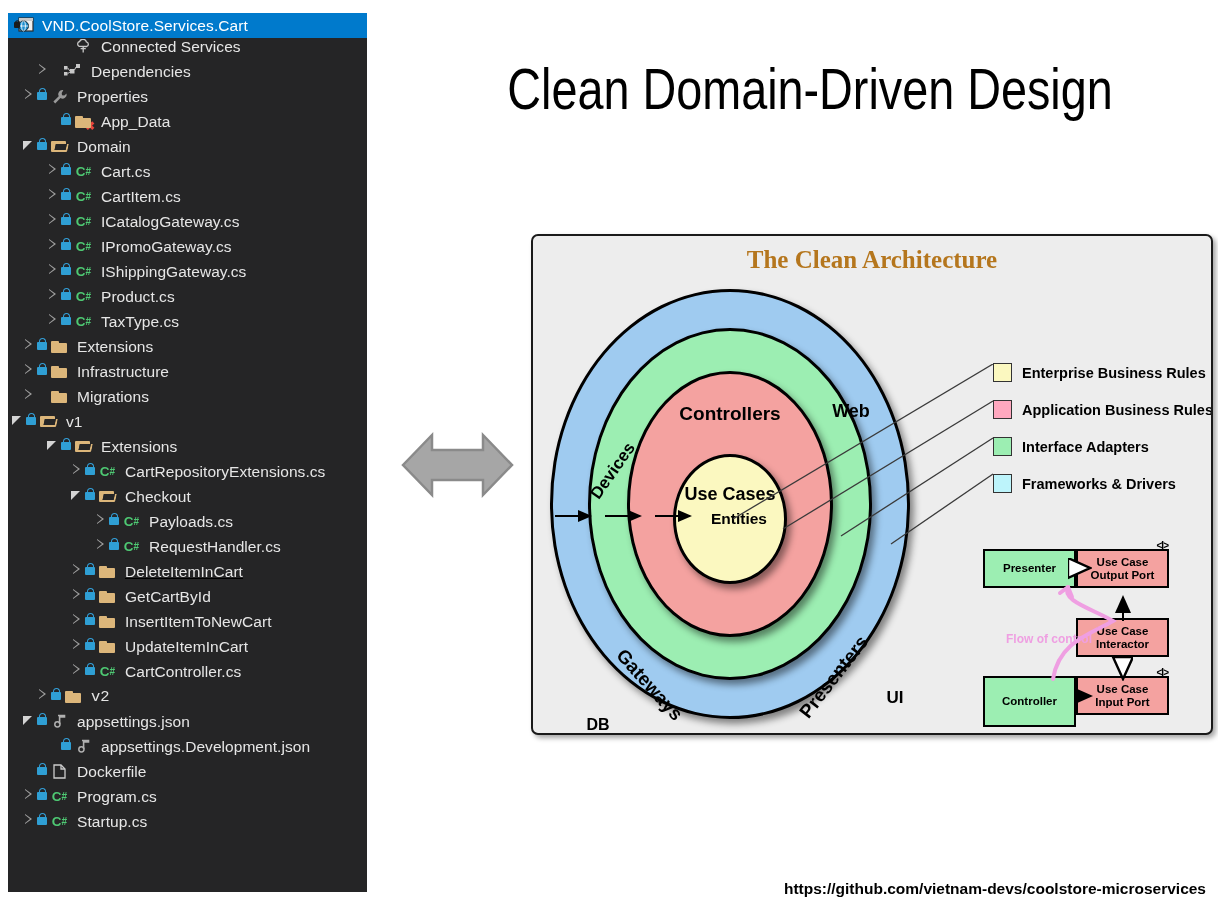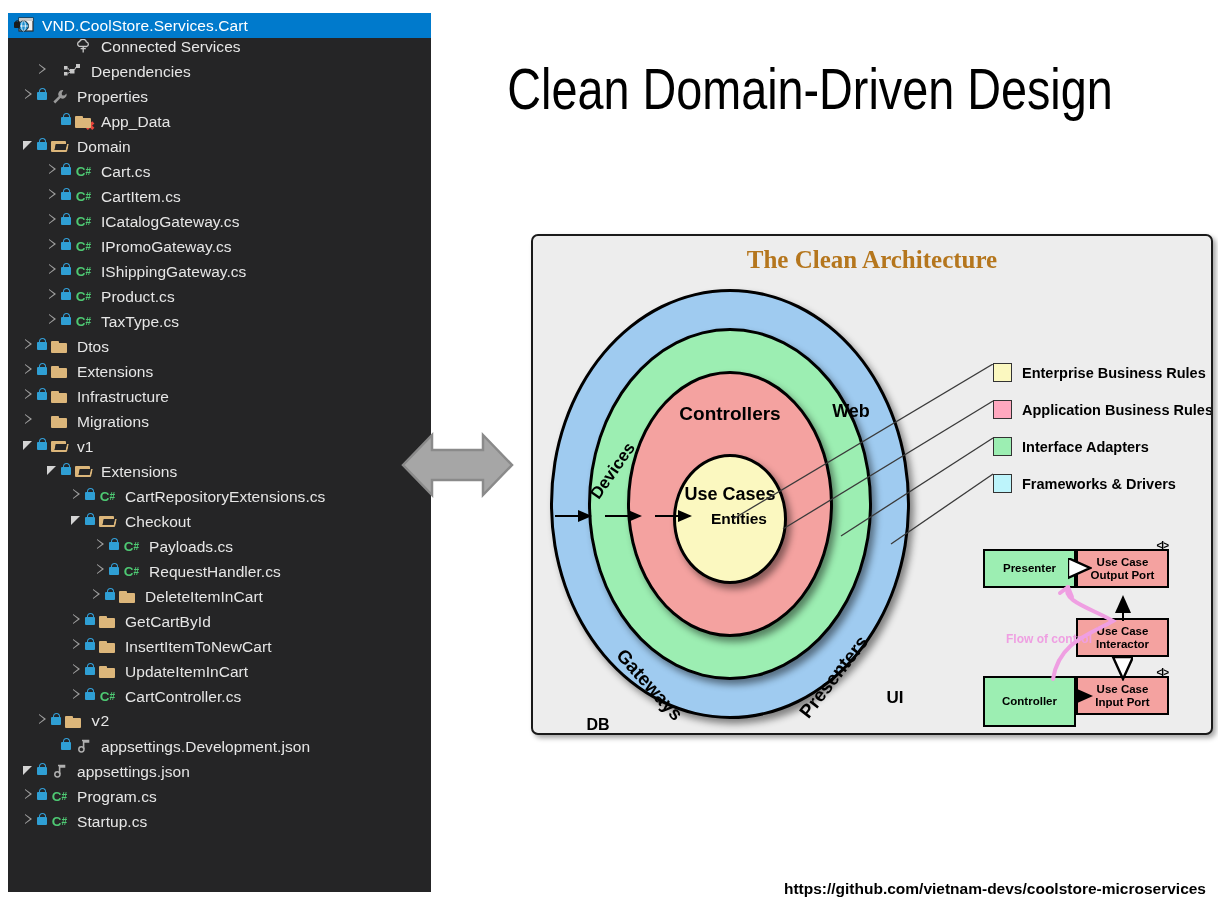--- a/index.html
+++ b/index.html
@@ -7,21 +7,21 @@
   body{
     width:1218px;height:914px;
     background:#ffffff;
     font-family:"Liberation Sans", sans-serif;
     overflow:hidden;
     position:relative;
   }
 
   
   #solution-explorer{
-    position:absolute;left:8px;top:13px;width:423px;height:879px;
+    position:absolute;left:8px;top:13px;width:359px;height:879px;
     background:#252526;
     overflow:hidden;
   }
   #se-title{
     position:relative;height:25px;background:#007acc;
     display:flex;align-items:center;
     padding-left:6px;box-sizing:border-box;
   }
   #se-title .tlabel{
     color:#ffffff;font-size:15.5px;margin-left:8px;letter-spacing:.1px;
@@ -303,41 +303,35 @@
       <div class="row" style="padding-left: 38px;">
         <span class="chev collapsed"></span>
         <span class="lock on"></span>
         <span class="ico csharp">C<sup>#</sup></span>
         <span class="label">TaxType.cs</span>
       </div>
       <div class="row" style="padding-left: 14px;">
         <span class="chev collapsed"></span>
         <span class="lock on"></span>
         <span class="ico folder"></span>
-        <span class="label">Dtos</span>
-      </div>
-      <div class="row" style="padding-left: 14px;">
-        <span class="chev collapsed"></span>
-        <span class="lock on"></span>
-        <span class="ico folder"></span>
         <span class="label">Extensions</span>
       </div>
       <div class="row" style="padding-left: 14px;">
         <span class="chev collapsed"></span>
         <span class="lock on"></span>
         <span class="ico folder"></span>
         <span class="label">Infrastructure</span>
       </div>
       <div class="row" style="padding-left: 14px;">
         <span class="chev collapsed"></span>
         <span class="lock off"></span>
         <span class="ico folder"></span>
         <span class="label">Migrations</span>
       </div>
-      <div class="row" style="padding-left: 14px;">
+      <div class="row" style="padding-left: 3px;">
         <span class="chev expanded"></span>
         <span class="lock on"></span>
         <span class="ico folderopen"></span>
         <span class="label">v1</span>
       </div>
       <div class="row" style="padding-left: 38px;">
         <span class="chev expanded"></span>
         <span class="lock on"></span>
         <span class="ico folderopen"></span>
         <span class="label">Extensions</span>
@@ -359,21 +353,21 @@
         <span class="lock on"></span>
         <span class="ico csharp">C<sup>#</sup></span>
         <span class="label">Payloads.cs</span>
       </div>
       <div class="row" style="padding-left: 86px;">
         <span class="chev collapsed"></span>
         <span class="lock on"></span>
         <span class="ico csharp">C<sup>#</sup></span>
         <span class="label">RequestHandler.cs</span>
       </div>
-      <div class="row" style="padding-left: 82px;">
+      <div class="row" style="padding-left: 62px; text-decoration: underline;">
         <span class="chev collapsed"></span>
         <span class="lock on"></span>
         <span class="ico folder"></span>
         <span class="label">DeleteItemInCart</span>
       </div>
       <div class="row" style="padding-left: 62px;">
         <span class="chev collapsed"></span>
         <span class="lock on"></span>
         <span class="ico folder"></span>
         <span class="label">GetCartById</span>
@@ -394,44 +388,55 @@
         <span class="chev collapsed"></span>
         <span class="lock on"></span>
         <span class="ico csharp">C<sup>#</sup></span>
         <span class="label">CartController.cs</span>
       </div>
       <div class="row" style="padding-left: 28px; font-family: Liberation Mono, monospace;">
         <span class="chev collapsed"></span>
         <span class="lock on"></span>
         <span class="ico folder"></span>
         <span class="label">v2</span>
+      </div>
+      <div class="row" style="padding-left: 14px;">
+        <span class="chev expanded"></span>
+        <span class="lock on"></span>
+        <span class="ico json">
+          <svg width="17" height="15" viewBox="0 0 17 15">
+            <path d="M7 1.5 L13.5 1.5 L13.5 3 L8.6 3 L8.6 10" fill="none" stroke="#b0b0b0" stroke-width="1.6"></path>
+            <circle cx="6.4" cy="10.3" r="2.6" fill="none" stroke="#b0b0b0" stroke-width="1.5"></circle>
+            <rect x="0" y="1" width="5" height="5" rx="1" fill="none" stroke="#2f9fd4" stroke-width="0"></rect>
+          </svg>
+        </span>
+        <span class="label">appsettings.json</span>
       </div>
       <div class="row" style="padding-left: 38px;">
         <span class="chev none"></span>
         <span class="lock on"></span>
         <span class="ico json">
           <svg width="17" height="15" viewBox="0 0 17 15">
             <path d="M7 1.5 L13.5 1.5 L13.5 3 L8.6 3 L8.6 10" fill="none" stroke="#b0b0b0" stroke-width="1.6"></path>
             <circle cx="6.4" cy="10.3" r="2.6" fill="none" stroke="#b0b0b0" stroke-width="1.5"></circle>
             <rect x="0" y="1" width="5" height="5" rx="1" fill="none" stroke="#2f9fd4" stroke-width="0"></rect>
           </svg>
         </span>
         <span class="label">appsettings.Development.json</span>
       </div>
       <div class="row" style="padding-left: 14px;">
-        <span class="chev expanded"></span>
-        <span class="lock on"></span>
-        <span class="ico json">
-          <svg width="17" height="15" viewBox="0 0 17 15">
-            <path d="M7 1.5 L13.5 1.5 L13.5 3 L8.6 3 L8.6 10" fill="none" stroke="#b0b0b0" stroke-width="1.6"></path>
-            <circle cx="6.4" cy="10.3" r="2.6" fill="none" stroke="#b0b0b0" stroke-width="1.5"></circle>
-            <rect x="0" y="1" width="5" height="5" rx="1" fill="none" stroke="#2f9fd4" stroke-width="0"></rect>
+        <span class="chev none"></span>
+        <span class="lock on"></span>
+        <span class="ico file">
+          <svg width="15" height="15" viewBox="0 0 15 15">
+            <path d="M2 1 L9 1 L13 5 L13 14 L2 14 Z" fill="none" stroke="#cccccc" stroke-width="1.3"></path>
+            <path d="M9 1 L9 5 L13 5" fill="none" stroke="#cccccc" stroke-width="1.3"></path>
           </svg>
         </span>
-        <span class="label">appsettings.json</span>
+        <span class="label">Dockerfile</span>
       </div>
       <div class="row" style="padding-left: 14px;">
         <span class="chev collapsed"></span>
         <span class="lock on"></span>
         <span class="ico csharp">C<sup>#</sup></span>
         <span class="label">Program.cs</span>
       </div>
       <div class="row" style="padding-left: 14px;">
         <span class="chev collapsed"></span>
         <span class="lock on"></span>

